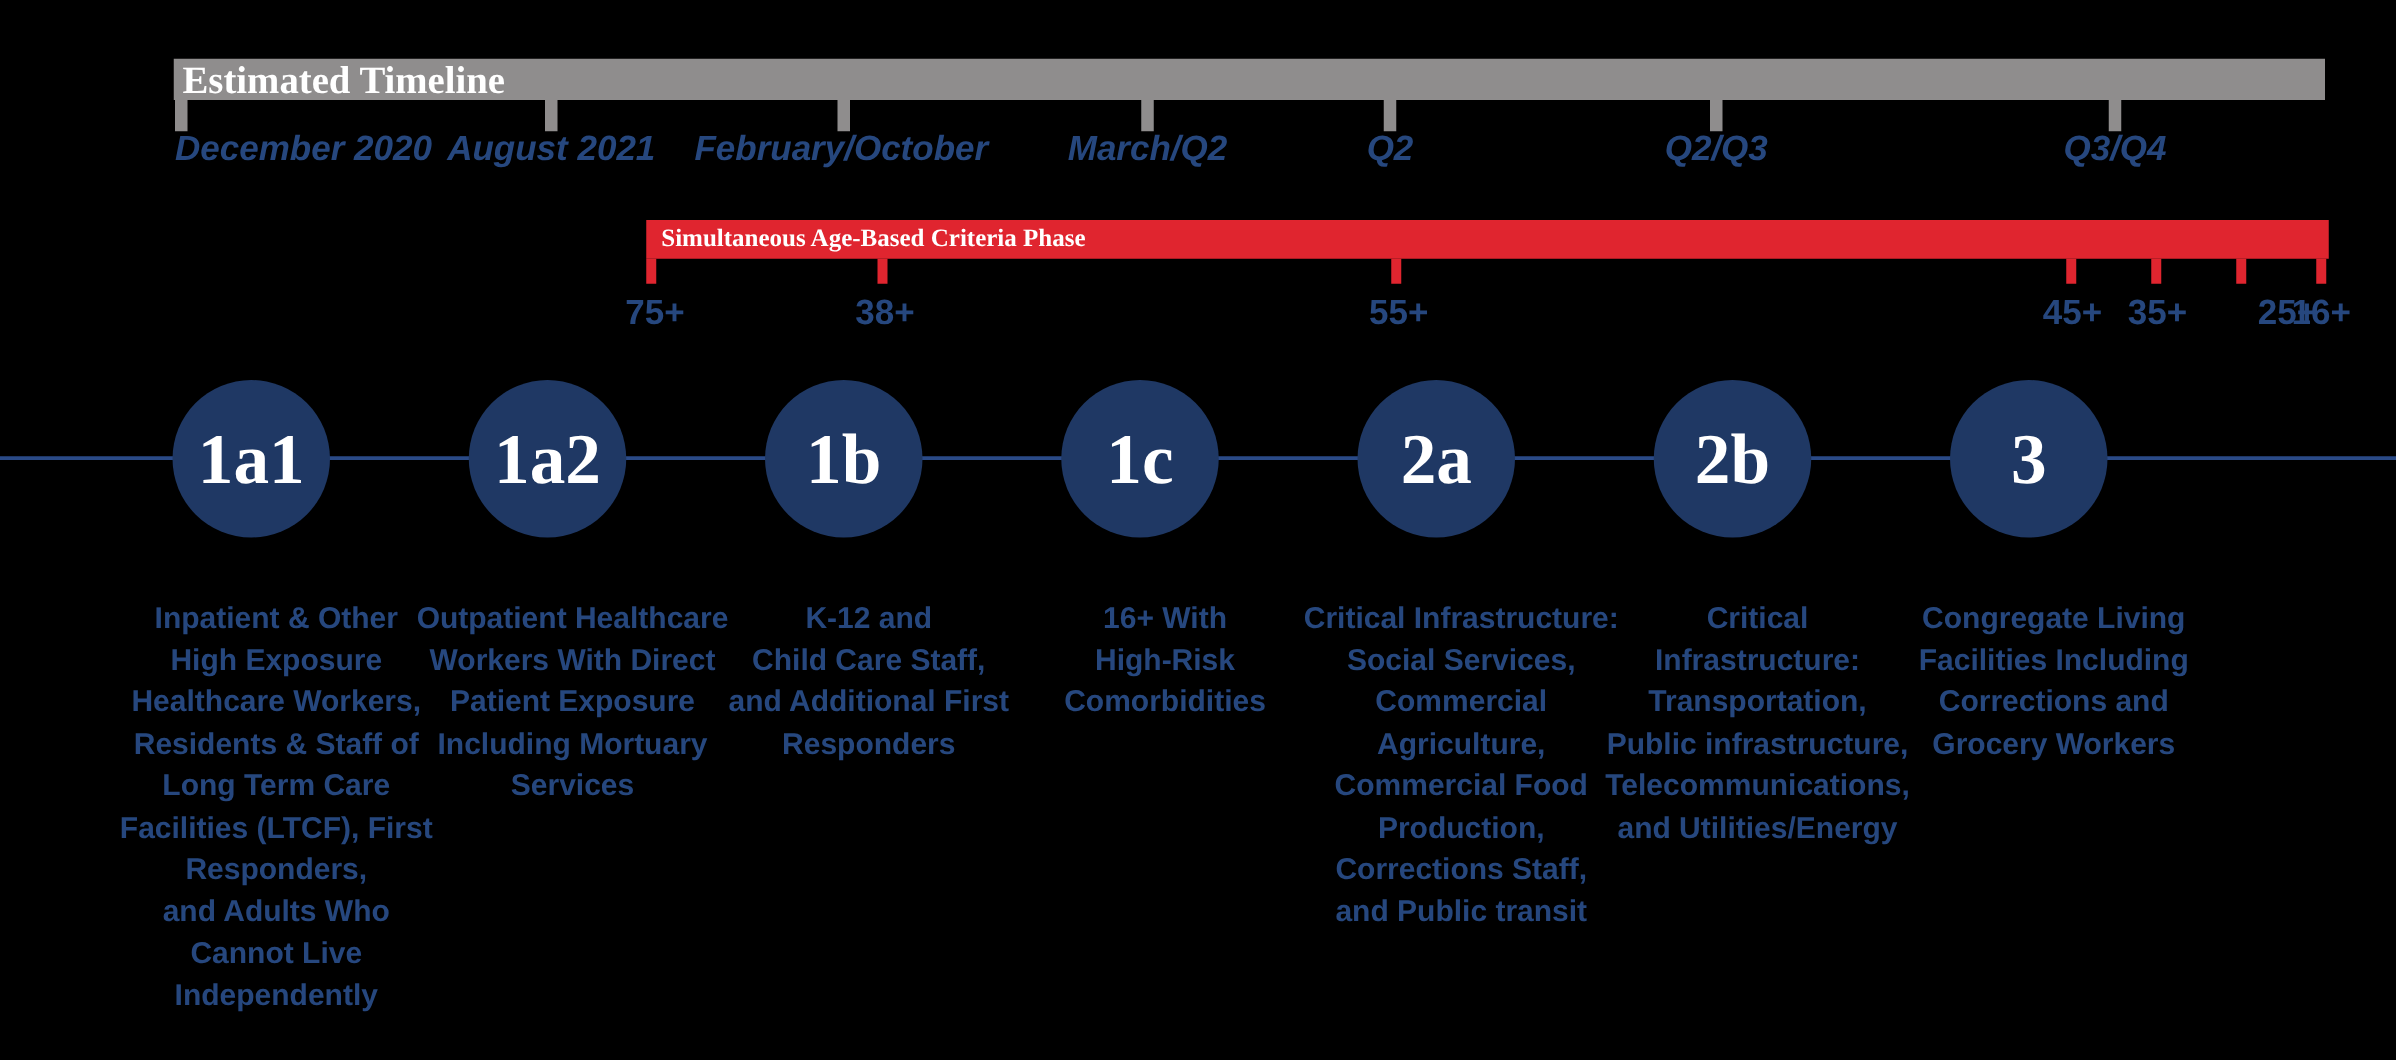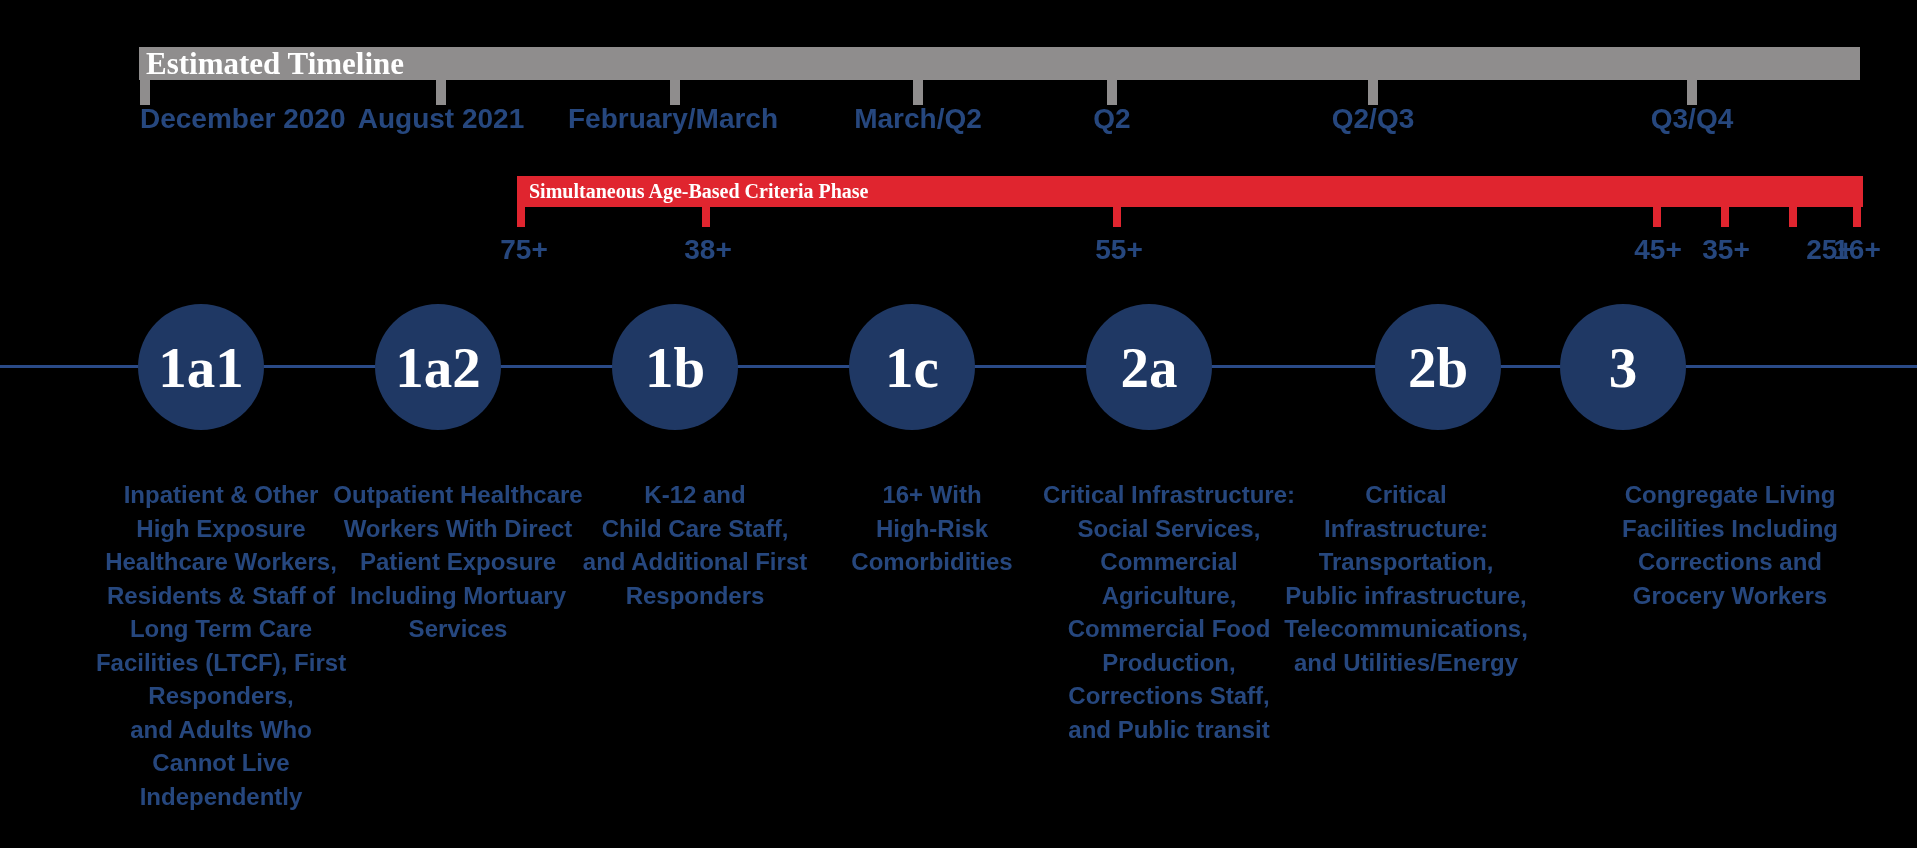--- a/index.html
+++ b/index.html
@@ -27,21 +27,21 @@
     position:absolute;left:146px;top:46px;height:35px;line-height:35px;
     font-family:"Liberation Serif", serif;font-weight:700;font-size:31px;
     color:var(--white);white-space:nowrap;
   }
   .tick-gray{
     position:absolute;top:80px;width:10px;height:25px;background:var(--gray);
   }
   .date-label{
     position:absolute;top:103px;
     font-weight:700;font-size:28px;color:var(--text_blue);
-    white-space:nowrap;transform:translateX(-50%);
+    white-space:nowrap;transform:translateX(-50%);font-style:italic;
   }
   .date-label.align-left{transform:none;}
   
   .red-bar{
     position:absolute;left:517px;top:176px;width:1346px;height:31px;
     background:var(--red);
   }
   .red-bar-title{
     position:absolute;left:529px;top:175px;height:33px;line-height:33px;
     font-family:"Liberation Serif", serif;font-weight:700;font-size:20px;
@@ -84,21 +84,21 @@
 <div class="tick-gray" style="left:140px"></div>
 <div class="tick-gray" style="left:436px"></div>
 <div class="tick-gray" style="left:670px"></div>
 <div class="tick-gray" style="left:913px"></div>
 <div class="tick-gray" style="left:1107px"></div>
 <div class="tick-gray" style="left:1368px"></div>
 <div class="tick-gray" style="left:1687px"></div>
 
 <div class="date-label align-left" style="left:140px">December 2020</div>
 <div class="date-label" style="left:441px">August 2021</div>
-<div class="date-label" style="left:673px">February/March</div>
+<div class="date-label" style="left:673px">February/October</div>
 <div class="date-label" style="left:918px">March/Q2</div>
 <div class="date-label" style="left:1112px">Q2</div>
 <div class="date-label" style="left:1373px">Q2/Q3</div>
 <div class="date-label" style="left:1692px">Q3/Q4</div>
 
 <div class="red-bar"></div>
 <div class="red-bar-title">Simultaneous Age-Based Criteria Phase</div>
 
 <div class="tick-red" style="left:517px"></div>
 <div class="tick-red" style="left:702px"></div>
@@ -116,21 +116,21 @@
 <div class="age-label" style="left:1830px">25+</div>
 <div class="age-label" style="left:1857px">16+</div>
 
 <div class="phase-line"></div>
 
 <div class="phase-circle" style="left:201px">1a1</div>
 <div class="phase-circle" style="left:438px">1a2</div>
 <div class="phase-circle" style="left:675px">1b</div>
 <div class="phase-circle" style="left:912px">1c</div>
 <div class="phase-circle" style="left:1149px">2a</div>
-<div class="phase-circle" style="left:1438px">2b</div>
+<div class="phase-circle" style="left:1386px">2b</div>
 <div class="phase-circle" style="left:1623px">3</div>
 
 <div class="phase-desc" style="left:201px">Inpatient &amp; Other
 High Exposure
 Healthcare Workers,
 Residents &amp; Staff of
 Long Term Care
 Facilities (LTCF), First
 Responders,
 and Adults Who
@@ -155,16 +155,16 @@
 Commercial Food
 Production,
 Corrections Staff,
 and Public transit</div>
 <div class="phase-desc" style="left:1386px">Critical
 Infrastructure:
 Transportation,
 Public infrastructure,
 Telecommunications,
 and Utilities/Energy</div>
-<div class="phase-desc" style="left:1710px">Congregate Living
+<div class="phase-desc" style="left:1623px">Congregate Living
 Facilities Including
 Corrections and
 Grocery Workers</div>
 
 </body></html>

